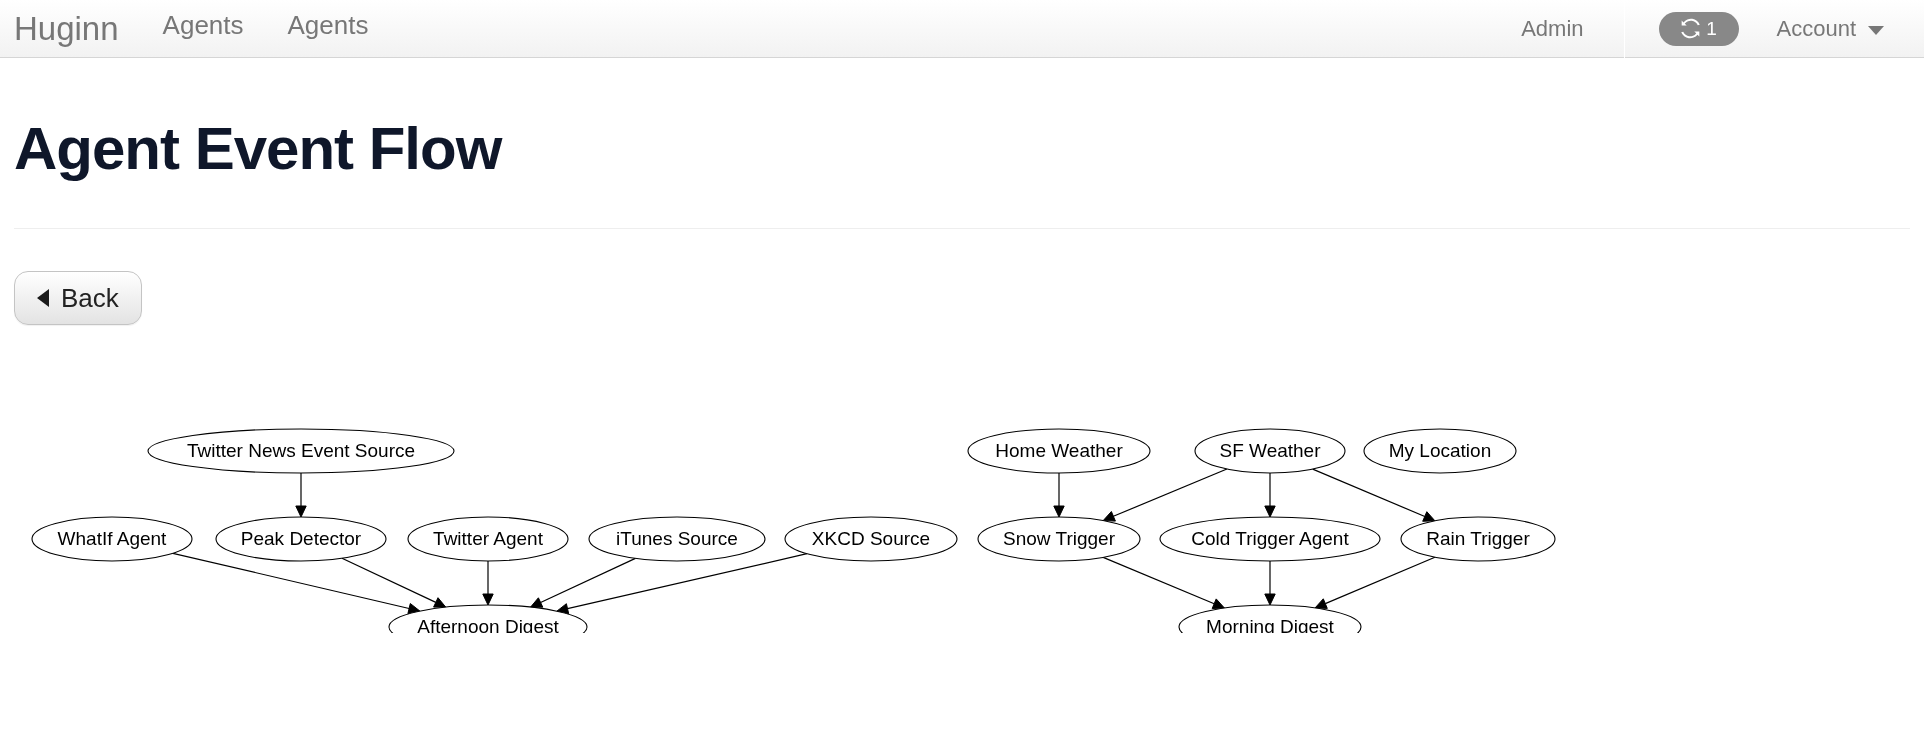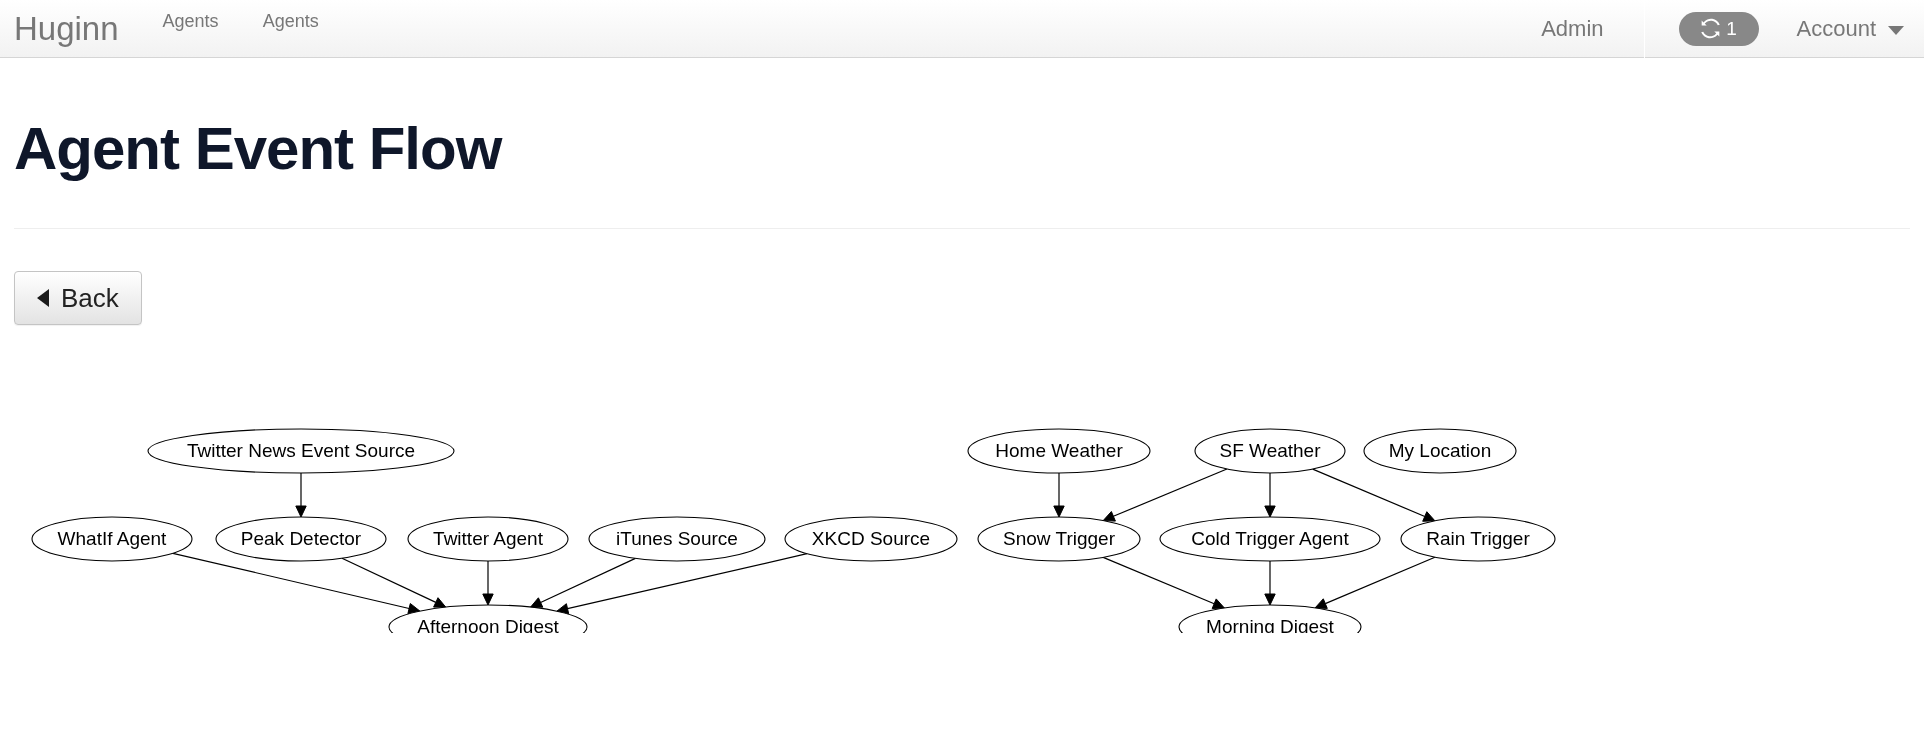--- a/index.html
+++ b/index.html
@@ -25,21 +25,21 @@
   .brand {
     font-size: 33px;
     color: #777777;
     font-weight: 400;
     padding: 0 22px 0 14px;
     line-height: 1;
     text-decoration: none;
     white-space: nowrap;
   }
   .nav-link {
-    font-size: 18px;
+    font-size: 26px;
     color: #777777;
     padding: 0 22px;
     line-height: 1;
     text-decoration: none;
     white-space: nowrap;
   }
   .nav-left { display: flex; }
   .nav-right {
     margin-left: auto;
     display: flex;
@@ -72,21 +72,21 @@
     display: flex;
     align-items: center;
     justify-content: center;
     gap: 5px;
     padding: 0 13px;
     font-size: 19px;
   }
   .worker-badge svg { display: block; }
   .account-wrap {
     display: flex; align-items: center; gap: 12px;
-    padding: 0 20px 0 12px;
+    padding: 0 40px 0 12px;
     text-decoration: none;
   }
   .account-label { font-size: 22px; color: #777777; white-space: nowrap; }
   .caret {
     width: 0; height: 0;
     border-left: 8px solid transparent;
     border-right: 8px solid transparent;
     border-top: 9px solid #777777;
     margin-top: 4px;
   }
@@ -110,21 +110,21 @@
 
   .btn-back {
     margin-top: 42px;
     display: inline-flex;
     align-items: center;
     gap: 12px;
     height: 54px;
     padding: 0 22px;
     background: linear-gradient(to bottom, #ffffff 0%, #e3e3e3 100%);
     border: 1px solid #c4c4c4;
-    border-radius: 4px;
+    border-radius: 14px;
     font-size: 26px;
     color: #222222;
     cursor: pointer;
     font-family: "Liberation Sans", sans-serif;
     box-shadow: 0 1px 1px rgba(0,0,0,.06);
   }
   .chev-left {
     width: 0; height: 0;
     border-top: 9px solid transparent;
     border-bottom: 9px solid transparent;

